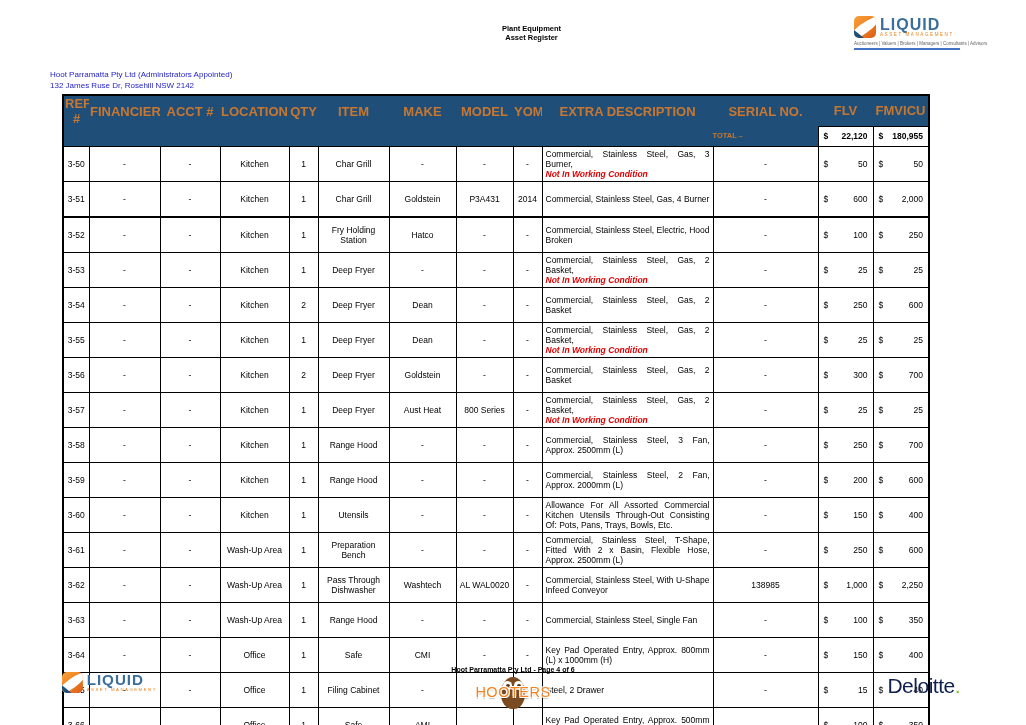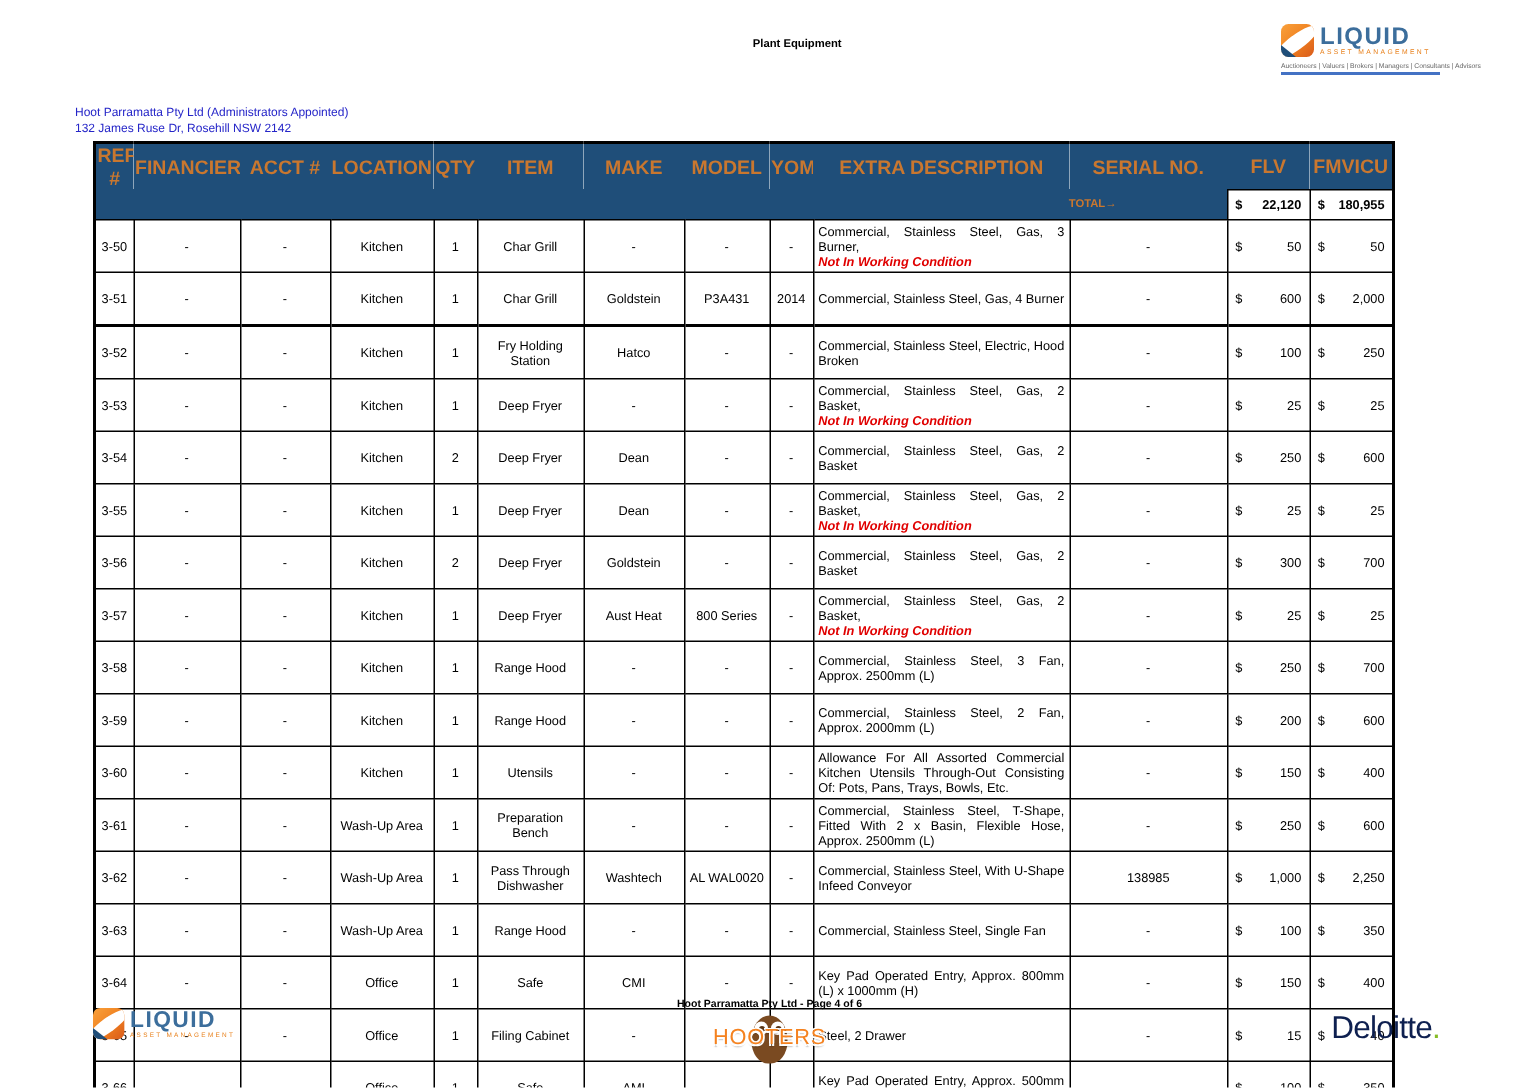--- a/index.html
+++ b/index.html
@@ -57,20 +57,21 @@
     text-shadow:-1px -1px 0 #fff,1px -1px 0 #fff,-1px 1px 0 #fff,1px 1px 0 #fff,0 2px 1px rgba(0,0,0,.25);}
   .deloitte{position:absolute;right:66px;top:674px;font-size:21px;font-weight:normal;
     color:var(--deloitte-blue,#0E2050);letter-spacing:-.5px;text-align:center;}
   .deloitte .dot{color:var(--deloitte-green,#86BC25);}
 </style>
 </head>
 <body>
 
 <div class="doc-title">
   <div>Plant Equipment</div>
+  <div>Asset Register</div>
 </div>
 
 <div class="logo-top-right">
   <div class="liquid-logo">
     <div class="liquid-icon"></div>
     <div>
       <div class="liquid-name">LIQUID</div>
       <div class="liquid-sub">ASSET MANAGEMENT</div>
     </div>
   </div>

